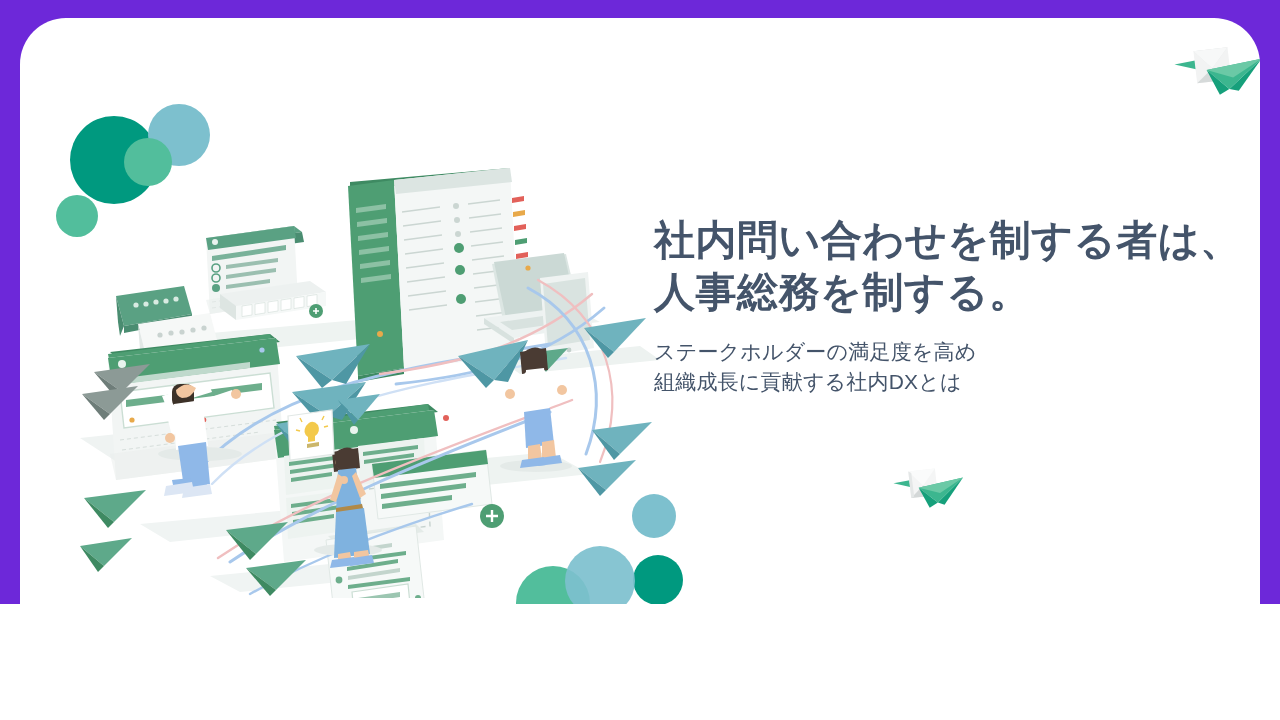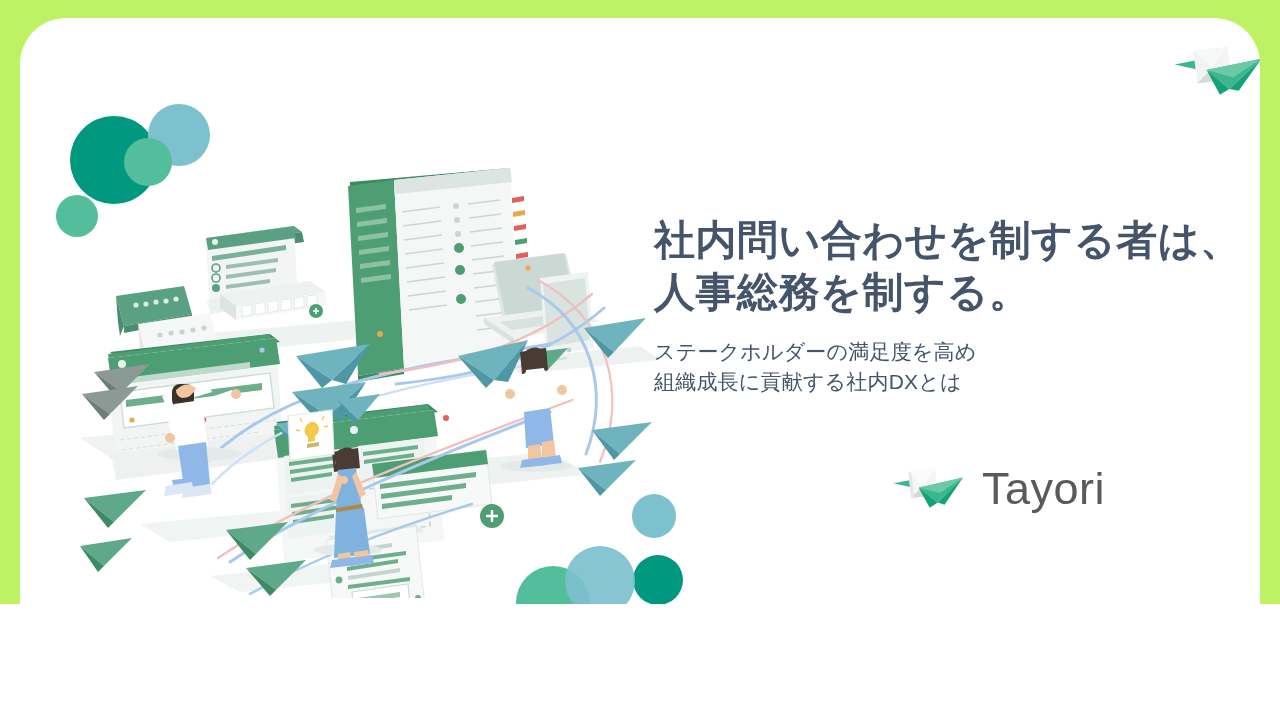--- a/index.html
+++ b/index.html
@@ -9,21 +9,21 @@
     width: 1280px;
     height: 720px;
     overflow: hidden;
     font-family: "Liberation Sans", "DejaVu Sans", sans-serif;
   }
 
   #slide {
     position: relative;
     width: 1280px;
     height: 604px;
-    background: #bef264;
+    background: #6d28d9;
     overflow: hidden;
   }
 
   
   #card {
     position: absolute;
     left: 20px;
     top: 18px;
     width: 1240px;
     height: 672px;
@@ -556,17 +556,16 @@
           <path d="M22 14 L58 10 L62 46 L26 50 Z" fill="#F4F5F5"></path>
           <path d="M22 14 L42 33 L58 10 Z" fill="#FAFBFB"></path>
           <path d="M26 50 L42 33 L62 46 Z" fill="#D4D8D8"></path>
           <path d="M22 14 L26 50 L30 48 L26 16 Z" fill="#E4E7E7"></path>
           <path d="M36 36 L96 22 L62 56 Z" fill="#3CB68F"></path>
           <path d="M36 36 L62 56 L51 63 Z" fill="#16A07B"></path>
           <path d="M62 56 L96 22 L71 59 Z" fill="#16A07B"></path>
           <path d="M36 36 L96 22 L65 43 Z" fill="#6BC9A6"></path>
         </svg>
       </span>
-      <span id="logo-wordmark">Tayori</span>
     </div>
 
   </div>
 </div>
 
 </body></html>

